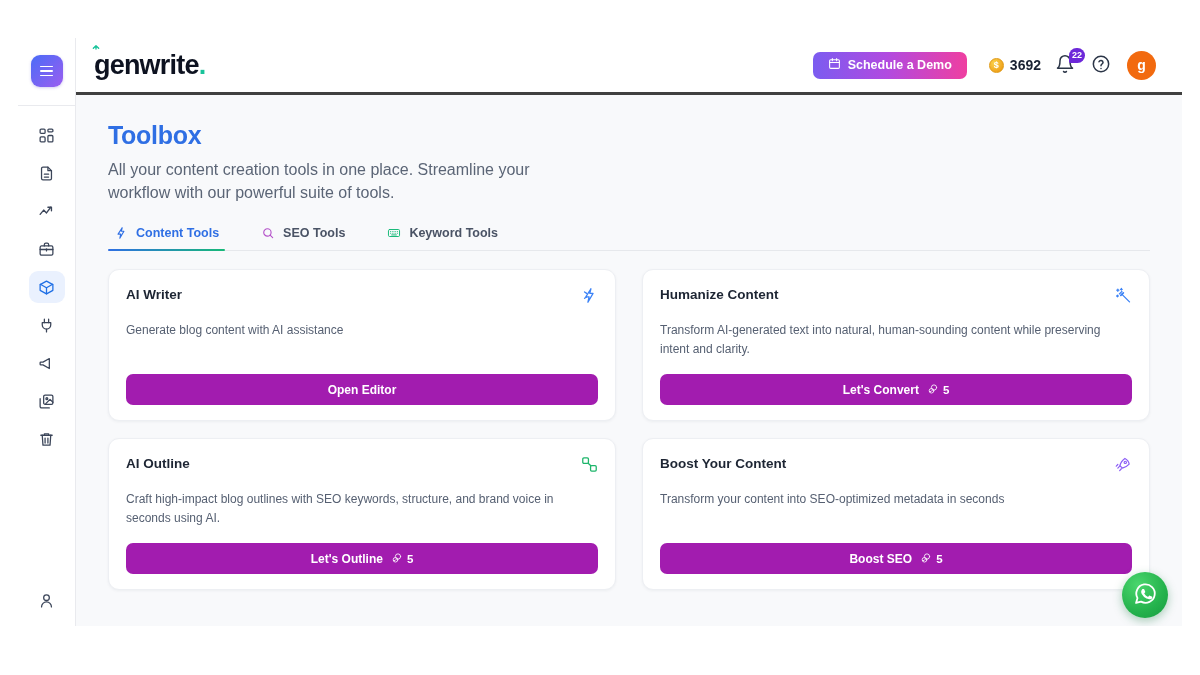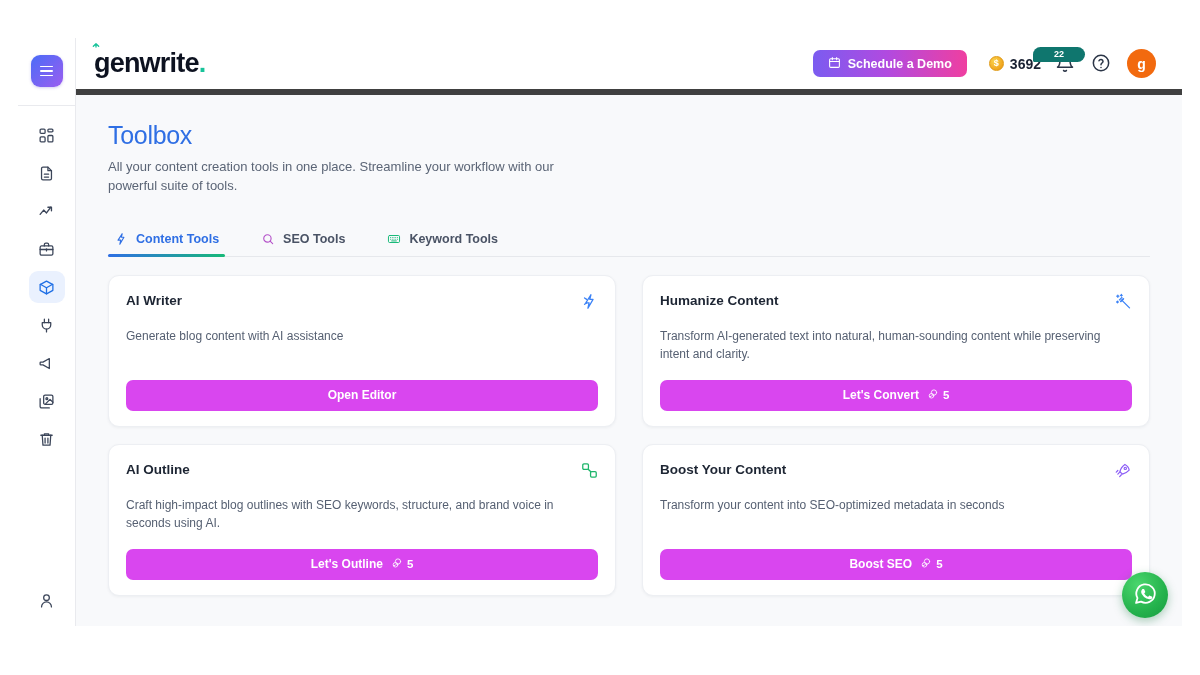--- a/index.html
+++ b/index.html
@@ -64,21 +64,21 @@
   .side-bottom { margin-top: auto; margin-bottom: 10px; }
 
   
   .main { flex: 1; display: flex; flex-direction: column; min-width: 0; }
 
   
   .topbar {
     height: 57px;
     flex: 0 0 57px;
     background: #ffffff;
-    border-bottom: 6px solid #404040;
+    border-bottom: 3px solid #404040;
     display: flex;
     align-items: center;
     padding: 0 26px 0 18px;
   }
   .brand { position: relative; display: flex; align-items: flex-end; }
   .brand-text {
     font-size: 27px;
     font-weight: 700;
     letter-spacing: -0.8px;
     color: #0d1220;
@@ -115,23 +115,23 @@
     line-height: 1;
   }
   .credits-val { font-size: 14px; font-weight: 700; color: #1a2233; }
 
   .icon-btn { position: relative; width: 22px; height: 22px; cursor: pointer; color: #2b3547; }
   .icon-btn svg { width: 20px; height: 20px; display: block; }
   .badge {
     position: absolute;
     top: -6px; right: -8px;
     min-width: 16px; height: 15px;
-    padding: 0 21px;
+    padding: 0 3px;
     border-radius: 8px 8px 8px 2px;
-    background: #0f766e;
+    background: #6d28d9;
     color: #fff;
     font-size: 9px; font-weight: 700;
     display: flex; align-items: center; justify-content: center;
     line-height: 1;
   }
   .avatar {
     width: 29px; height: 29px; border-radius: 50%;
     background: #f26a0f;
     color: #ffffff;
     font-size: 14px; font-weight: 700;
@@ -142,31 +142,31 @@
   
   .content {
     flex: 1;
     background: #f8f9fb;
     padding: 26px 32px 0 32px;
     overflow: hidden;
     position: relative;
   }
   .page-title {
     font-size: 25px;
-    font-weight: 400;
+    font-weight: 700;
     color: #2f6fe4;
     letter-spacing: -0.3px;
     margin-bottom: 8px;
   }
   .page-sub {
-    font-size: 13px;
+    font-size: 16px;
     color: #5b6576;
     line-height: 1.45;
     max-width: 450px;
-    margin-bottom: 36px;
+    margin-bottom: 22px;
   }
 
   .tabs {
     display: flex;
     gap: 30px;
     border-bottom: 1px solid #e6e8ec;
     padding-bottom: 0;
   }
   .tab {
     display: flex; align-items: center; gap: 8px;
@@ -219,21 +219,21 @@
     font-size: 12px;
     color: #56607240;
     color: #566072;
     line-height: 1.55;
   }
   .card-btn {
     margin-top: auto;
     height: 31px;
     border: none;
     border-radius: 7px;
-    background: #d946ef;
+    background: #a21caf;
     color: #ffffff;
     font-size: 12px;
     font-weight: 600;
     font-family: "Liberation Sans", sans-serif;
     display: flex; align-items: center; justify-content: center;
     gap: 8px;
     cursor: pointer;
   }
   .cost { display: inline-flex; align-items: center; gap: 4px; font-weight: 700; font-size: 11.5px; }
   .cost svg { width: 12px; height: 12px; opacity: .92; }

